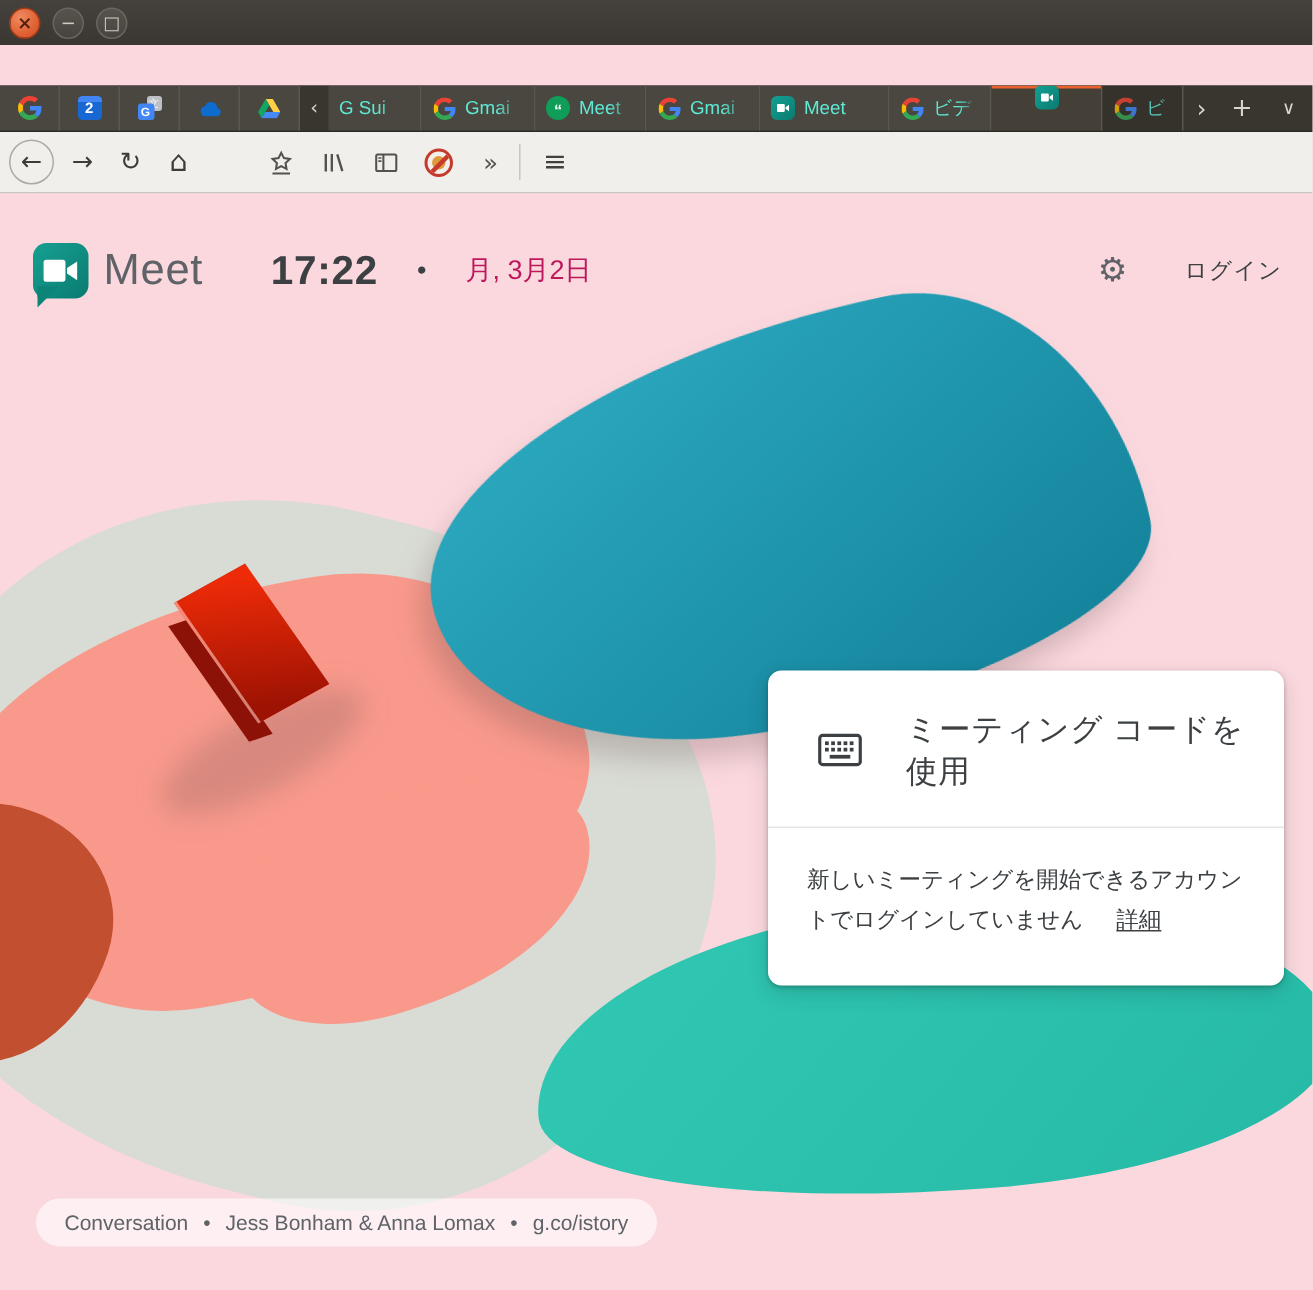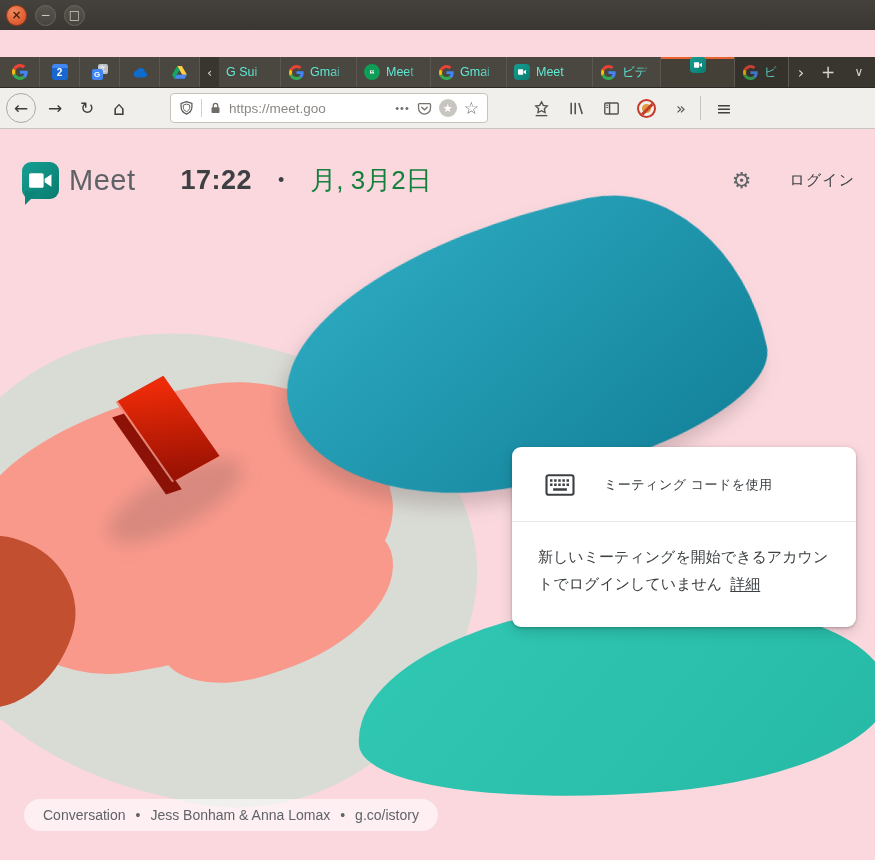--- a/index.html
+++ b/index.html
@@ -112,33 +112,33 @@
   .page-header { position:absolute; left:22px; top:30px; right:20px; height:42px;
     display:flex; align-items:center; z-index:4; }
   .meet-logo { width:37px; height:37px; border-radius:9px; position:relative;
     background:linear-gradient(135deg,#16a092,#0a7b70); flex:none; }
   .meet-logo::after { content:""; position:absolute; left:3px; bottom:-6px;
     border:7px solid transparent; border-top-color:#0d8478; border-left-color:#0d8478; }
   .meet-logo svg { position:absolute; left:6px; top:8px; }
   .brand { font-size:29px; color:#5f6368; margin-left:10px; letter-spacing:.5px; }
   .clock { font-size:27px; color:#3c4043; font-weight:600; margin-left:45px; letter-spacing:.5px; }
   .hdr-dot { font-size:18px; color:#3c4043; margin:0 26px; }
-  .hdr-date { font-size:26px; color:#15803d; }
+  .hdr-date { font-size:18px; color:#be185d; }
   .hdr-right { margin-left:auto; display:flex; align-items:center; gap:38px; }
   .gear { font-size:22px; color:#5f6368; }
   .login { font-size:15px; color:#3c4043; letter-spacing:1px; }
 
   .card { position:absolute; left:512px; top:318px; width:344px; z-index:6; background:#fff;
     border-radius:9px; box-shadow:0 1px 3px rgba(0,0,0,.25), 0 5px 14px rgba(0,0,0,.14); }
   .card-top { display:flex; align-items:center; padding:25px 20px 23px 33px; }
   .card-top svg { flex:none; margin-right:29px; }
-  .card-title { font-size:13px; color:#3c4043; letter-spacing:.5px; }
+  .card-title { font-size:21px; color:#3c4043; letter-spacing:.5px; }
   .card-divider { height:1px; background:#e4e6e8; }
   .card-body { padding:21px 26px 30px 26px; font-size:15px; line-height:27px; color:#3c4043; }
-  .card-link { color:#3c4043; text-decoration:underline; margin-left:8px; text-underline-offset:2px; }
+  .card-link { color:#3c4043; text-decoration:underline; margin-left:22px; text-underline-offset:2px; }
 
   .caption { position:absolute; left:24px; top:670px; z-index:7; background:rgba(255,255,255,.6);
     border-radius:17px; padding:8px 19px; font-size:14px; color:#5f6368; display:flex; align-items:center; gap:10px; }
 </style>
 </head>
 <body>
 
 <div class="window">
 
   <div class="titlebar">
@@ -260,44 +260,20 @@
     <div class="tabctl glyph" style="width:30px;font-size:17px">+</div>
     <div class="tabctl glyph" style="width:32px;font-size:12px">∨</div>
   </div>
 
   <div class="navbar">
     <div class="nav-btn circled glyph">←</div>
     <div class="nav-btn glyph" style="margin-left:4px">→</div>
     <div class="nav-btn glyph" style="margin-left:2px">↻</div>
     <div class="nav-btn glyph" style="margin-left:2px;font-size:19px">⌂</div>
 
-    <div class="urlbar">
-      <span style="display:flex">
-        <svg width="15" height="16" viewBox="0 0 16 16">
-            <path fill="none" stroke="#5b5852" stroke-width="1.3" d="M8 1.2l5.8 1.9v3.6c0 3.8-2.4 6.5-5.8 7.8-3.4-1.3-5.8-4-5.8-7.8V3.1z"></path>
-            <path fill="none" stroke="#5b5852" stroke-width="1" d="M8 3.8l3.4 1.1v2.2c0 2.3-1.4 3.9-3.4 4.8-2-.9-3.4-2.5-3.4-4.8V4.9z"></path>
-          </svg>
-      </span>
-      <span class="vsep"></span>
-      <span style="display:flex">
-        <svg width="13" height="14" viewBox="0 0 16 16">
-            <path fill="#6f6b66" d="M4.5 7V5a3.5 3.5 0 1 1 7 0v2h.4a1 1 0 0 1 1 1v5.3a1 1 0 0 1-1 1H4.1a1 1 0 0 1-1-1V8a1 1 0 0 1 1-1h.4zm1.6 0h3.8V5a1.9 1.9 0 1 0-3.8 0v2z"></path>
-          </svg>
-      </span>
-      <span class="url-text">https://meet.goo</span>
-      <span class="dots">•••</span>
-      <span style="display:flex">
-        <svg width="15" height="15" viewBox="0 0 16 16">
-            <path fill="none" stroke="#76726c" stroke-width="1.4" d="M2.6 2.8h10.8a1 1 0 0 1 1 1v3.7a6.4 6.4 0 0 1-12.8 0V3.8a1 1 0 0 1 1-1z"></path>
-            <path fill="none" stroke="#76726c" stroke-width="1.4" stroke-linecap="round" d="M5 6.6l3 2.8 3-2.8"></path>
-          </svg>
-      </span>
-      <span class="circle-star glyph">★</span>
-      <span class="star-glyph glyph">☆</span>
-    </div>
 
 
     <div class="toolicons">
       <span class="toolbtn">
         <svg width="17" height="17" viewBox="0 0 16 16">
             <path fill="none" stroke="#55524c" stroke-width="1.3" d="M8 1.8l1.7 3.3 3.7.5-2.7 2.6.6 3.6L8 10.1l-3.3 1.7.6-3.6L2.6 5.6l3.7-.5z"></path>
             <path stroke="#55524c" stroke-width="1.3" d="M2.5 14.7h11"></path>
           </svg>
       </span>
       <span class="toolbtn">

